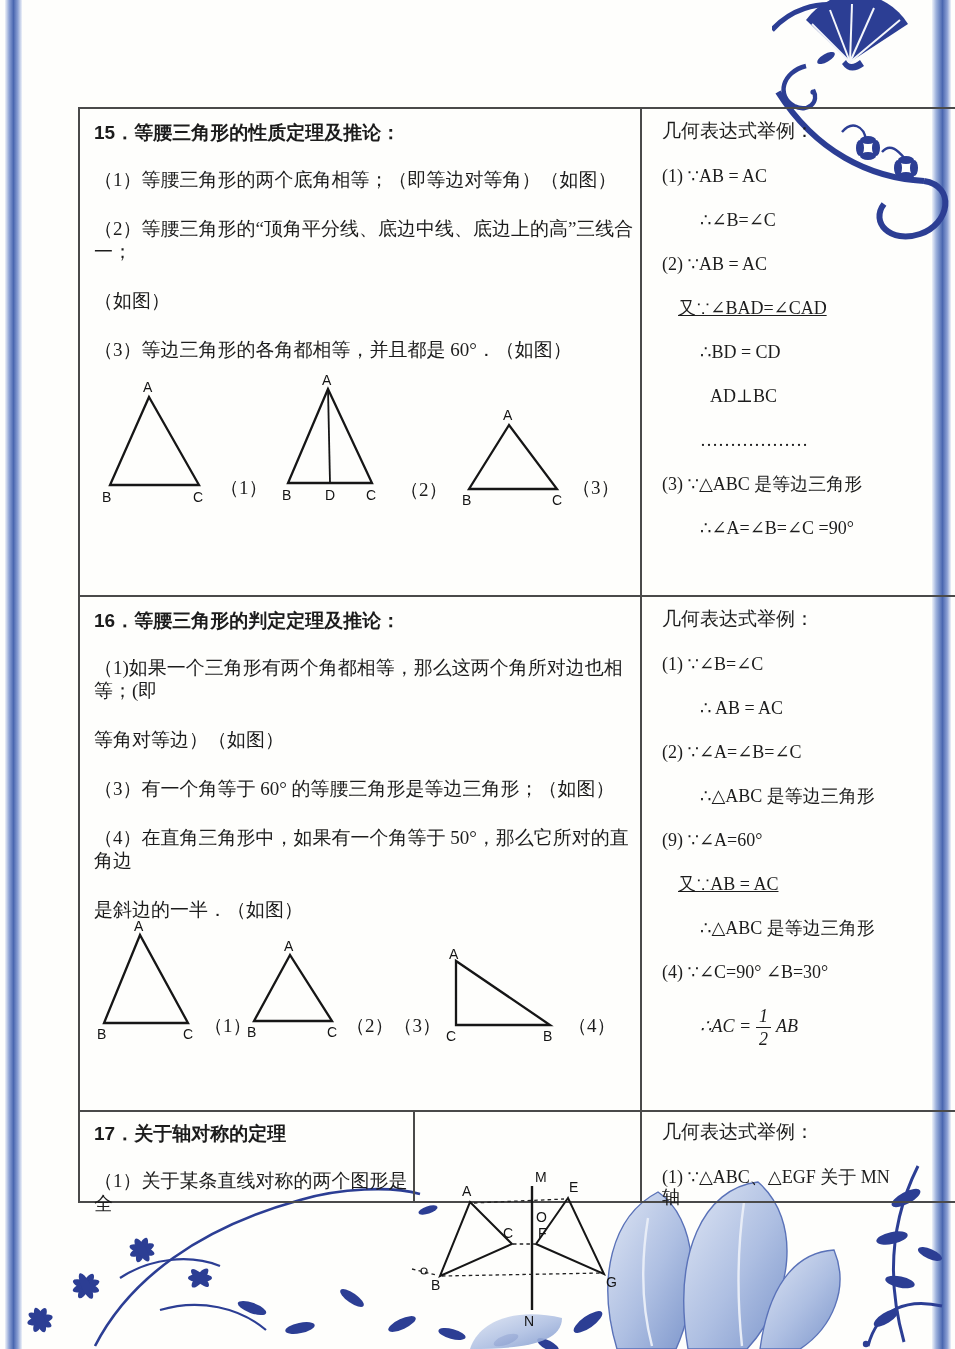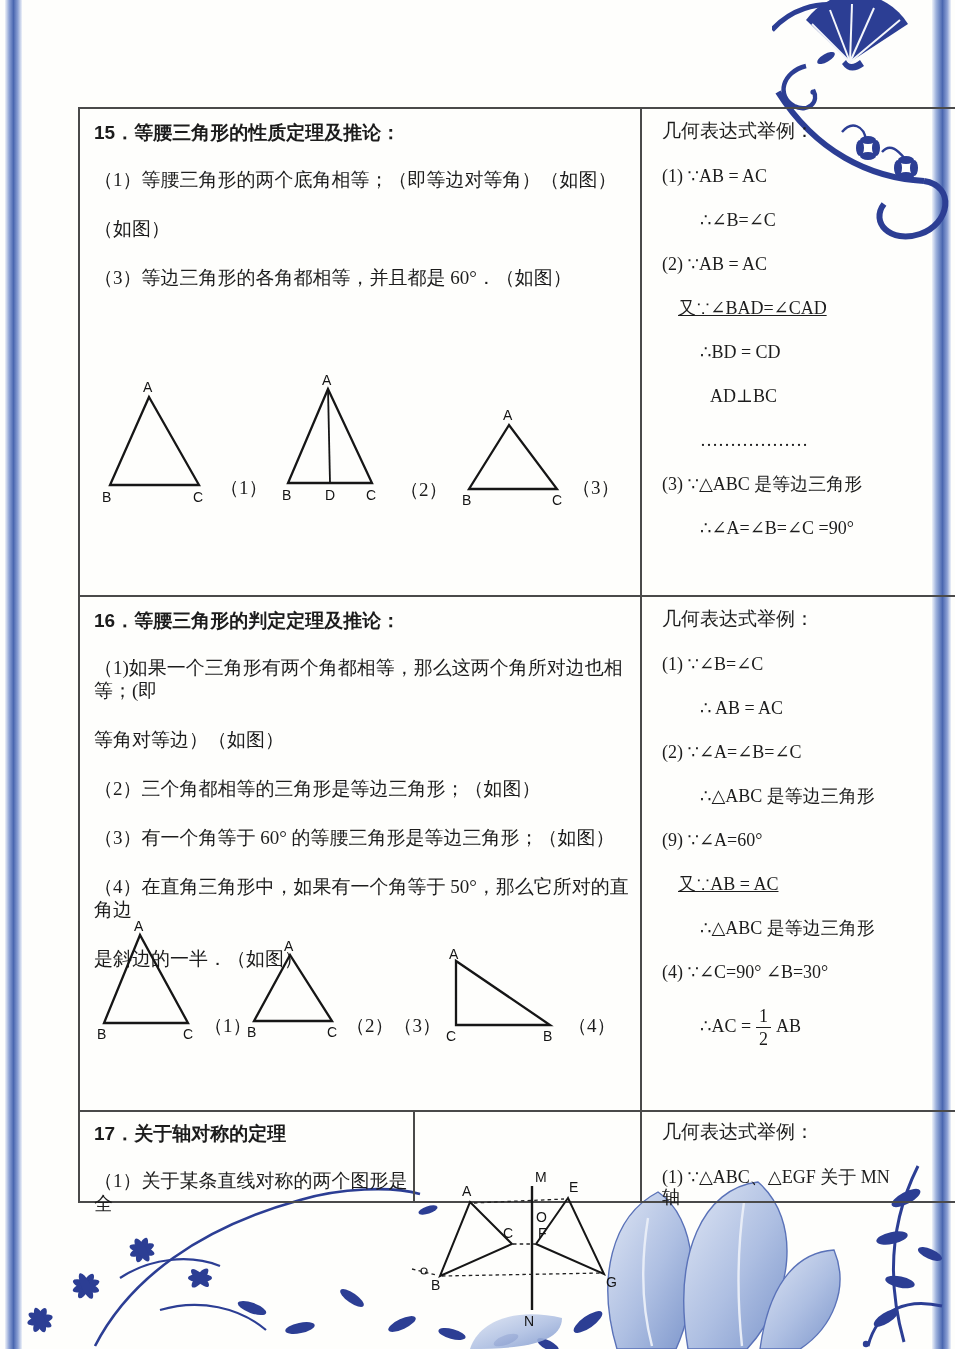--- a/index.html
+++ b/index.html
@@ -35,21 +35,21 @@
   .ex p{margin:0 8px 24px;font-size:18px;line-height:20px;}
   .ex p.hdr{font-size:19px;margin-bottom:25px;}
   .ind0{padding-left:0;}
   .indH{padding-left:16px;text-decoration:underline;}
   .ind1{padding-left:38px;}
   .ind1b{padding-left:48px;}
   
   .frac{display:inline-flex;flex-direction:column;align-items:center;vertical-align:middle;margin:0 5px;line-height:20px;}
   .frac .num{border-bottom:1.6px solid #1c1c1c;padding:0 3px 1px;}
   .frac .den{padding-top:1px;}
-  .fracline{margin-top:6px !important;}
+  .fracline{margin-top:6px !important;font-style:italic;}
   
   .figrow{position:absolute;}
   .fig{position:absolute;}
   .figcap{position:absolute;font-size:19px;}
   svg text{font:14px "Liberation Sans","DejaVu Sans",sans-serif;fill:#141414;}
   .tri{fill:none;stroke:#161616;stroke-width:2.3;stroke-linejoin:miter;}
   .axfig{position:absolute;left:406px;top:1168px;z-index:2;}
   .dash{stroke:#222;stroke-width:1.3;stroke-dasharray:3.5,3.2;fill:none;}
 </style>
 </head>
@@ -162,20 +162,21 @@
 
 <div id="doc-table">
   <div class="hline" style="top:486px"></div>
   <div class="hline" style="top:1001px"></div>
   <div class="vline" style="left:560px;height:1092px"></div>
   <div class="vline" style="left:333px;top:1003px;height:89px"></div>
 
   <div class="cell" style="left:14px;top:12px;width:540px">
     <p class="t-bold">15．等腰三角形的性质定理及推论：</p>
     <p>（1）等腰三角形的两个底角相等；（即等边对等角）（如图）</p>
+    <p>（2）等腰三角形的“顶角平分线、底边中线、底边上的高”三线合一；</p>
     <p>（如图）</p>
     <p>（3）等边三角形的各角都相等，并且都是 60°．（如图）</p>
   </div>
 
   <div class="figrow" style="left:20px;top:270px;width:530px;height:138px">
     <svg class="fig" style="left:0;top:0" width="110" height="128" viewBox="0 0 110 128">
       <polygon class="tri" points="49,18 10,106 99,106"></polygon>
       <text x="43" y="13">A</text>
       <text x="2" y="123">B</text>
       <text x="93" y="123">C</text>
@@ -209,21 +210,20 @@
     <p class="ind1b">AD⊥BC</p>
     <p class="ind1">………………</p>
     <p class="ind0">(3) ∵△ABC 是等边三角形</p>
     <p class="ind1">∴∠A=∠B=∠C =90°</p>
   </div>
 
   <div class="cell" style="left:14px;top:500px;width:540px">
     <p class="t-bold">16．等腰三角形的判定定理及推论：</p>
     <p>（1)如果一个三角形有两个角都相等，那么这两个角所对边也相等；(即</p>
     <p>等角对等边）（如图）</p>
-    <p>（2）三个角都相等的三角形是等边三角形；（如图）</p>
     <p>（3）有一个角等于 60° 的等腰三角形是等边三角形；（如图）</p>
     <p>（4）在直角三角形中，如果有一个角等于 50°，那么它所对的直角边</p>
     <p>是斜边的一半．（如图）</p>
   </div>
 
   <div class="figrow" style="left:14px;top:812px;width:542px;height:130px">
     <svg class="fig" style="left:2px;top:0" width="100" height="122" viewBox="0 0 100 122">
       <polygon class="tri" points="44,14 8,102 92,102"></polygon>
       <text x="38" y="10">A</text>
       <text x="1" y="118">B</text>

